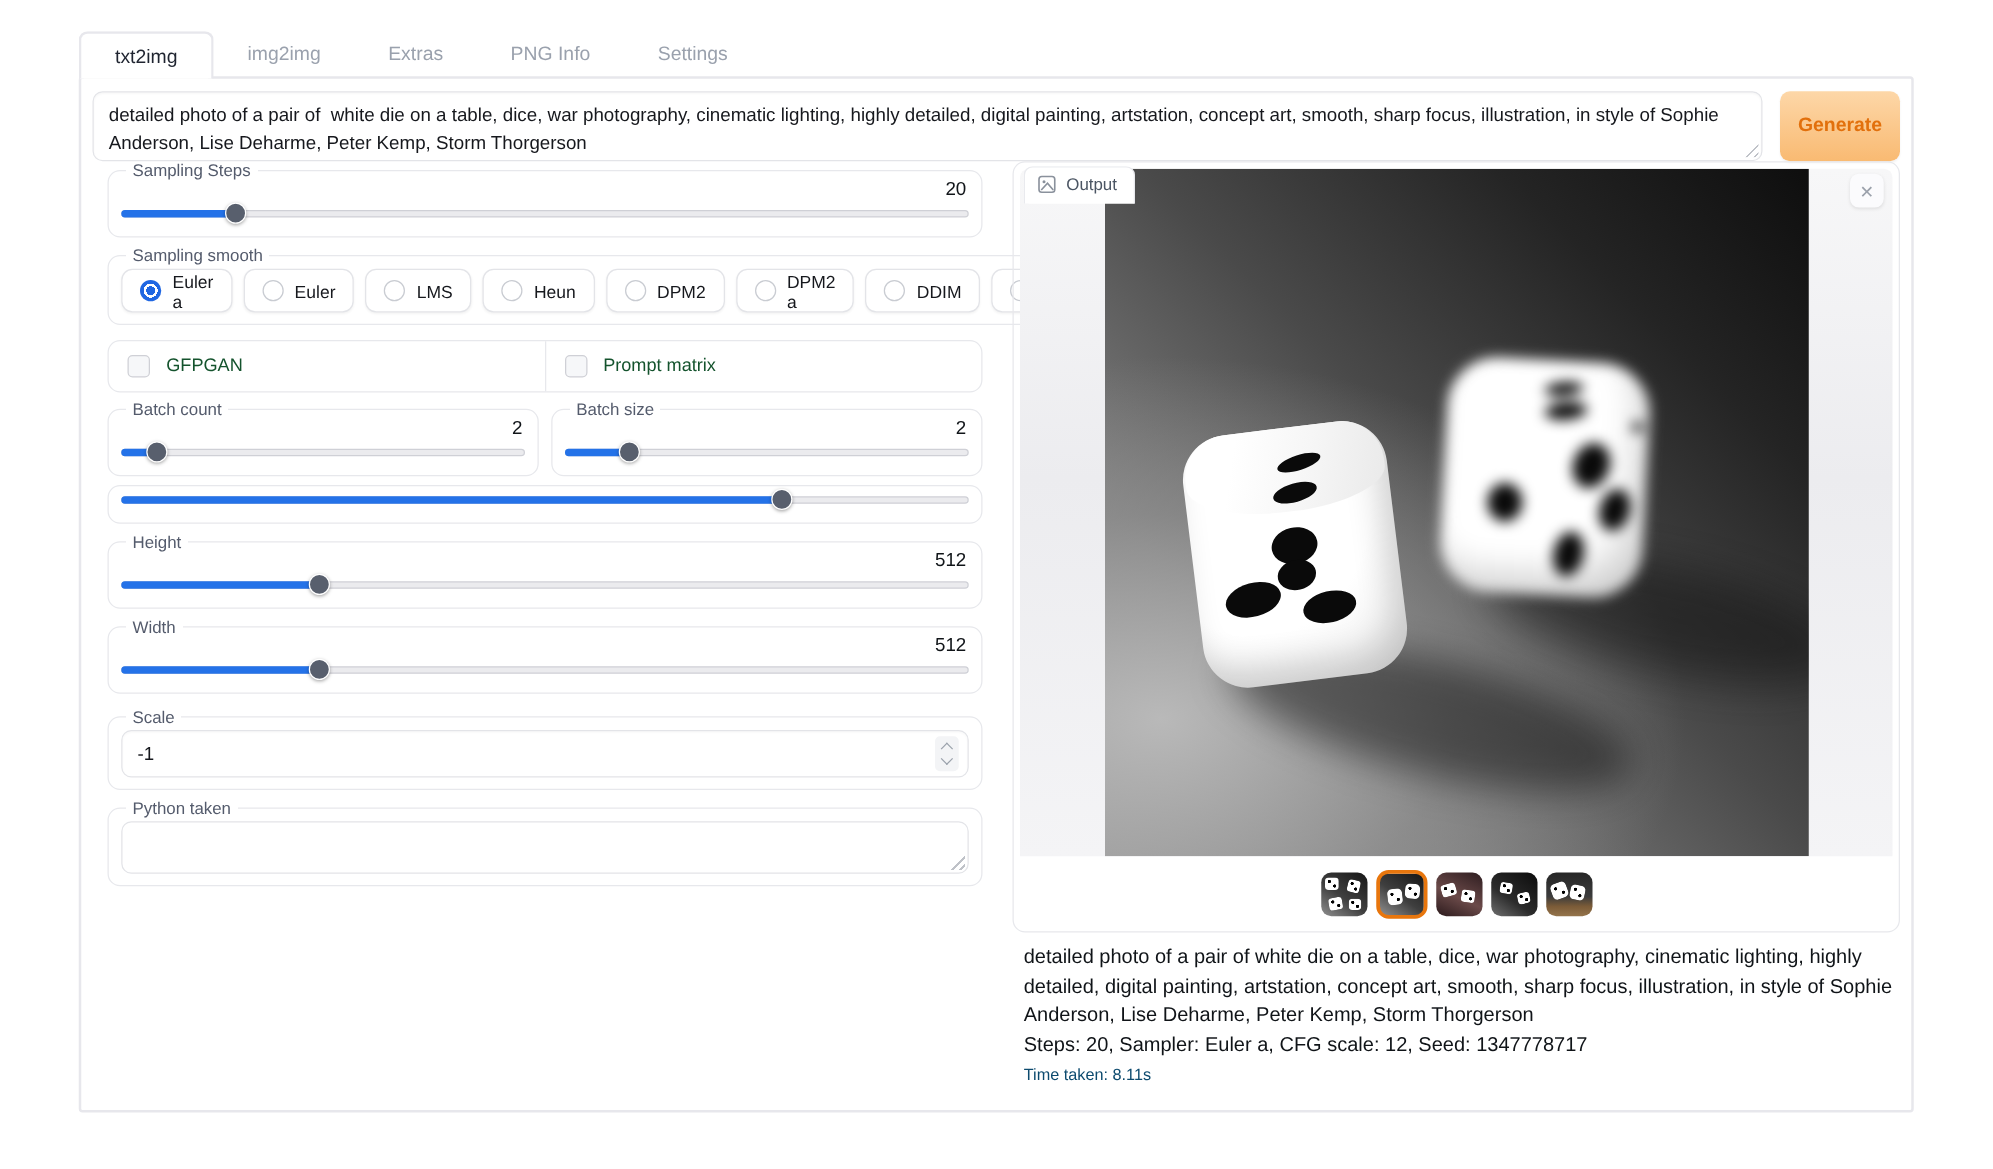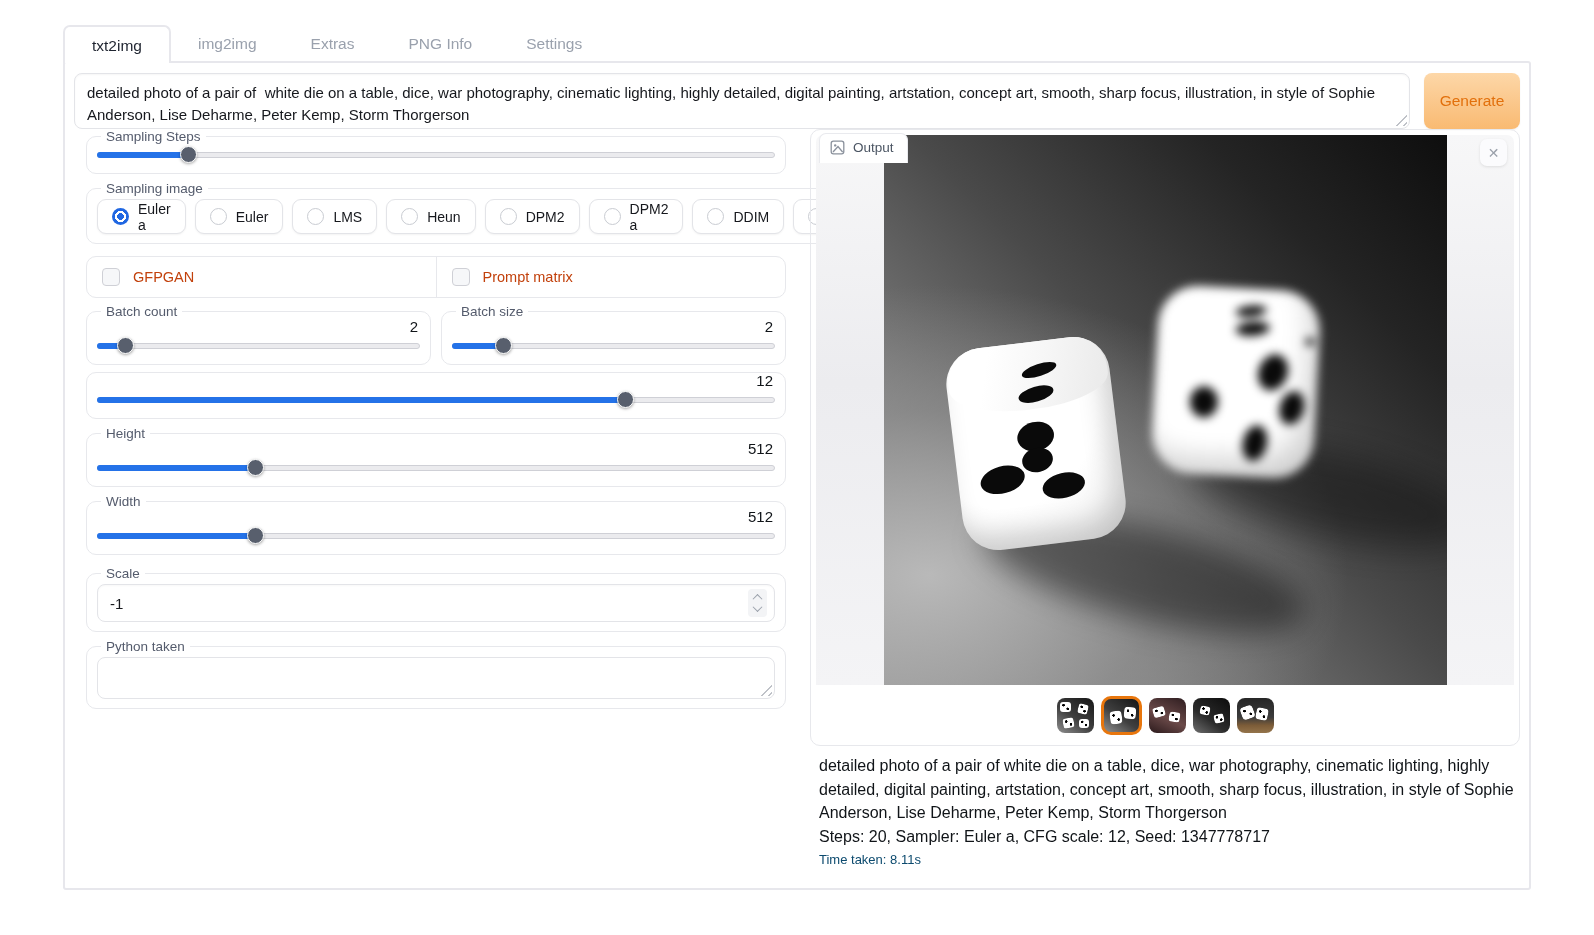--- a/index.html
+++ b/index.html
@@ -20,21 +20,21 @@
   .prompt-row { display:flex; gap:14px; }
   .prompt-box { flex:1; height:56px; border:1px solid #e3e4e8; border-radius:8px;
     padding:8px 12px 0; font-size:15px; line-height:22px; color:#16181d;
     position:relative; box-shadow:inset 0 1px 2px rgba(0,0,0,.04); overflow:hidden; }
   .prompt-text { white-space:pre-wrap; }
   .rsz { position:absolute; right:2px; bottom:2px; width:12px; height:12px;
     clip-path:polygon(100% 0,100% 100%,0 100%);
     background:repeating-linear-gradient(135deg,#bfc2c8 0 1.5px,transparent 1.5px 4.5px); }
   .generate { width:96px; height:56px; border:none; border-radius:8px;
     background:linear-gradient(180deg,#fdd7a8 0%,#f9ba72 100%);
-    color:#e2700c; font-weight:400; font-size:15.5px; cursor:pointer;
+    color:#e2700c; font-weight:700; font-size:15.5px; cursor:pointer;
     font-family:"Liberation Sans",sans-serif; box-shadow:0 1px 2px rgba(0,0,0,.06); }
 
   
   .main-row { display:flex; gap:24px; }
   .left-col { width:712px; padding-left:12px; flex:none; }
   .right-col { flex:1; min-width:0; }
 
   
   fieldset.group { border:1.5px solid #e7e8ec; border-radius:10px;
     margin:0 0 7px; padding:0 10px 9px; background:#fff; }
@@ -56,21 +56,21 @@
   .radio-card { display:flex; align-items:center; gap:9px; border:1px solid #e3e4e8;
     border-radius:9px; height:35px; padding:0 14px; background:#fff; cursor:pointer;
     box-shadow:0 1px 2px rgba(0,0,0,.05); font-size:14px; color:#16181d; }
   .radio { width:17px; height:17px; border-radius:50%; border:1px solid #c9ccd2; background:#fff; flex:none; }
   .radio.checked { border:none;
     background:radial-gradient(circle at center,#2067e2 0 3.6px,#fff 3.6px 5.6px,#2067e2 5.6px 100%); }
 
   
   .check-row { display:flex; border:1.5px solid #e7e8ec; border-radius:10px; margin:12px 0 6px; }
   .check-cell { flex:1; display:flex; align-items:center; gap:13px; padding:11px 15px;
-    font-size:14.5px; color:#c2410c; cursor:pointer; }
+    font-size:14.5px; color:#14532d; cursor:pointer; }
   .check-cell + .check-cell { border-left:1.5px solid #e7e8ec; }
   .checkbox { width:18px; height:18px; border:1px solid #cfd0d6; border-radius:4px; background:#f6f7f9; flex:none; }
 
   
   .num-input { display:flex; align-items:center; justify-content:space-between;
     height:38px; border:1px solid #e3e4e8; border-radius:8px; padding:0 7px 0 12px;
     margin-top:3px; font-size:15px; background:#fff; box-shadow:inset 0 1px 2px rgba(0,0,0,.03); }
   .spinner { display:flex; flex-direction:column; align-items:center; gap:4px;
     padding:5px 6px; border-radius:4px; background:#f3f4f6; cursor:pointer; }
   .chev { width:7px; height:7px; border-right:1.6px solid #9aa1ab; border-bottom:1.6px solid #9aa1ab; }
@@ -149,29 +149,30 @@
       <div class="rsz"></div>
     </div>
     <button class="generate">Generate</button>
   </div>
 
   <div class="main-row">
     <div class="left-col">
 
       <fieldset class="group">
         <legend>Sampling Steps</legend>
+        <div class="slider-value">20</div>
         <div class="slider">
           <div class="track"></div>
           <div class="fill" style="width: 13.5%;"></div>
           <div class="handle" style="left: calc(13.5% - 9px);"></div>
         </div>
       </fieldset>
 
       <fieldset class="group">
-        <legend>Sampling image</legend>
+        <legend>Sampling smooth</legend>
         <div class="radio-row">
           <div class="radio-card">
             <span class="radio checked"></span>
             <span>Euler a</span>
           </div>
           <div class="radio-card">
             <span class="radio"></span>
             <span>Euler</span>
           </div>
           <div class="radio-card">
@@ -227,21 +228,20 @@
           <div class="slider-value">2</div>
           <div class="slider">
             <div class="track"></div>
             <div class="fill" style="width: 16%;"></div>
             <div class="handle" style="left: calc(16% - 9px);"></div>
           </div>
         </fieldset>
       </div>
 
       <fieldset class="group">
-        <div class="slider-value">12</div>
         <div class="slider">
           <div class="track"></div>
           <div class="fill" style="width: 78%;"></div>
           <div class="handle" style="left: calc(78% - 9px);"></div>
         </div>
       </fieldset>
 
       <fieldset class="group">
         <legend>Height</legend>
         <div class="slider-value">512</div>

